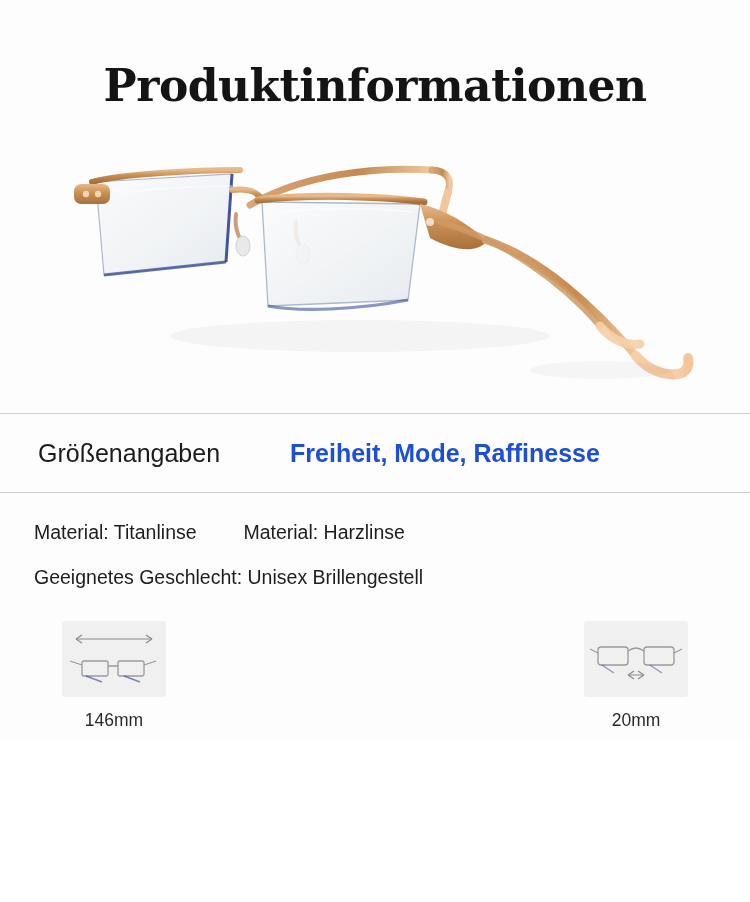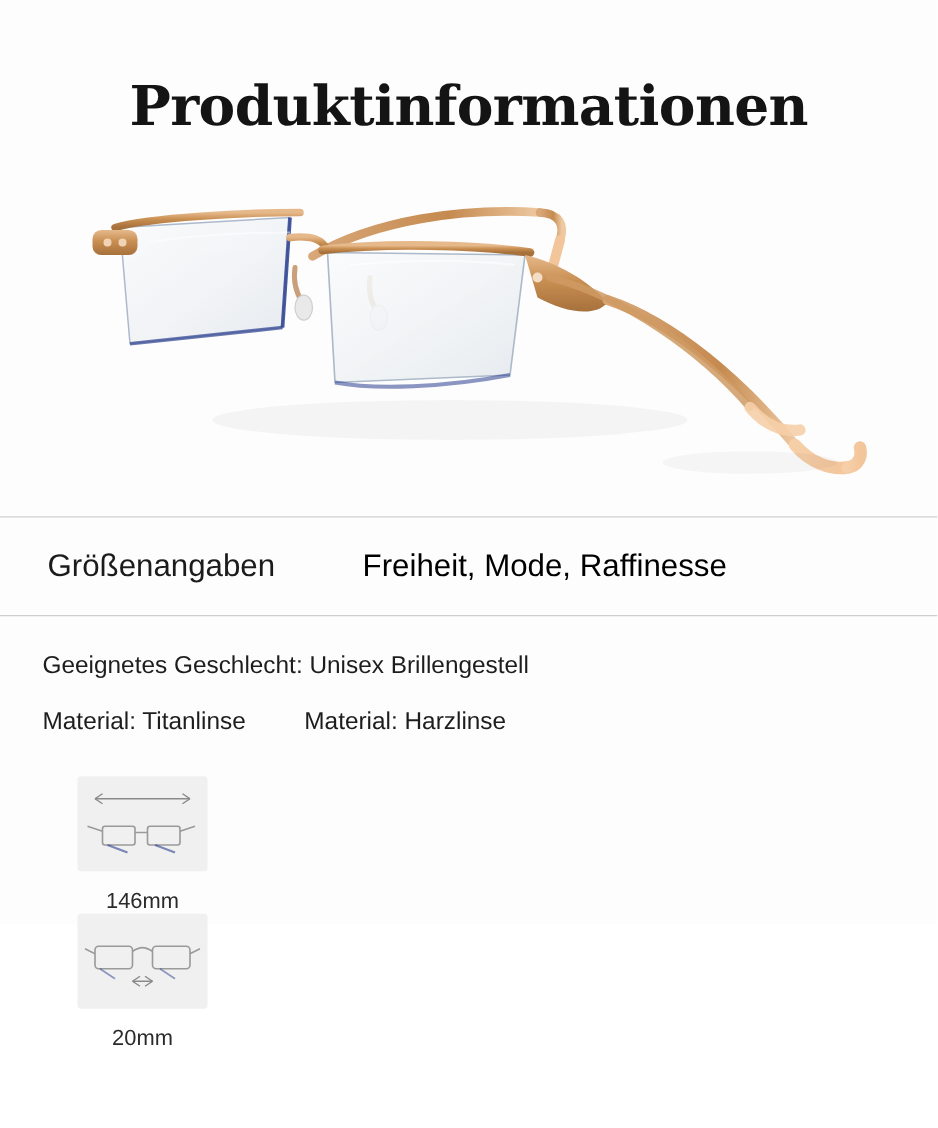--- a/index.html
+++ b/index.html
@@ -53,23 +53,24 @@
     align-items: center;
   }
   .band-left {
     font-size: 25px;
     color: #1b1b1b;
     padding-left: 38px;
     white-space: nowrap;
   }
   .band-right {
     font-size: 25px;
-    color: #000000;
+    color: #1d4ed8;
     padding-left: 70px;
     white-space: nowrap;
+    font-weight: bold;
   }
 
   
   .specs {
     padding: 28px 34px 0 34px;
   }
   .spec-line {
     font-size: 19.5px;
     color: #1d1d1d;
     margin-bottom: 22px;
@@ -78,21 +79,20 @@
   .spec-line .gap {
     display: inline-block;
     width: 36px;
   }
 
   
   .measures {
     display: flex;
     justify-content: space-between;
     padding: 10px 62px 0 62px;
-    flex-direction: column;
   }
   .measure {
     width: 104px;
     text-align: center;
   }
   .thumb {
     width: 104px;
     height: 76px;
     background: #f0f0f0;
     border-radius: 3px;
@@ -180,26 +180,26 @@
       <ellipse cx="600" cy="240" rx="70" ry="9" fill="#000000" opacity="0.03"></ellipse>
     </svg>
   </div>
 
   <div class="band">
     <div class="band-left">Größenangaben</div>
     <div class="band-right">Freiheit, Mode, Raffinesse</div>
   </div>
 
   <div class="specs">
-    <div class="spec-line">Geeignetes Geschlecht: Unisex Brillengestell</div>
     <div class="spec-line">
       <span>Material: Titanlinse</span>
       <span class="gap"></span>
       <span>Material: Harzlinse</span>
     </div>
+    <div class="spec-line">Geeignetes Geschlecht: Unisex Brillengestell</div>
   </div>
 
   <div class="measures">
 
     <div class="measure">
       <div class="thumb">
         <svg width="104" height="76" viewBox="0 0 104 76" xmlns="http://www.w3.org/2000/svg">
           <path d="M14,18 L90,18" stroke="#8a8a8a" stroke-width="1.2" fill="none"></path>
           <path d="M14,18 l6,-4 M14,18 l6,4 M90,18 l-6,-4 M90,18 l-6,4" stroke="#8a8a8a" stroke-width="1.2" fill="none"></path>
           <rect x="20" y="40" width="26" height="15" rx="2" fill="none" stroke="#9a9a9a" stroke-width="1.3"></rect>

